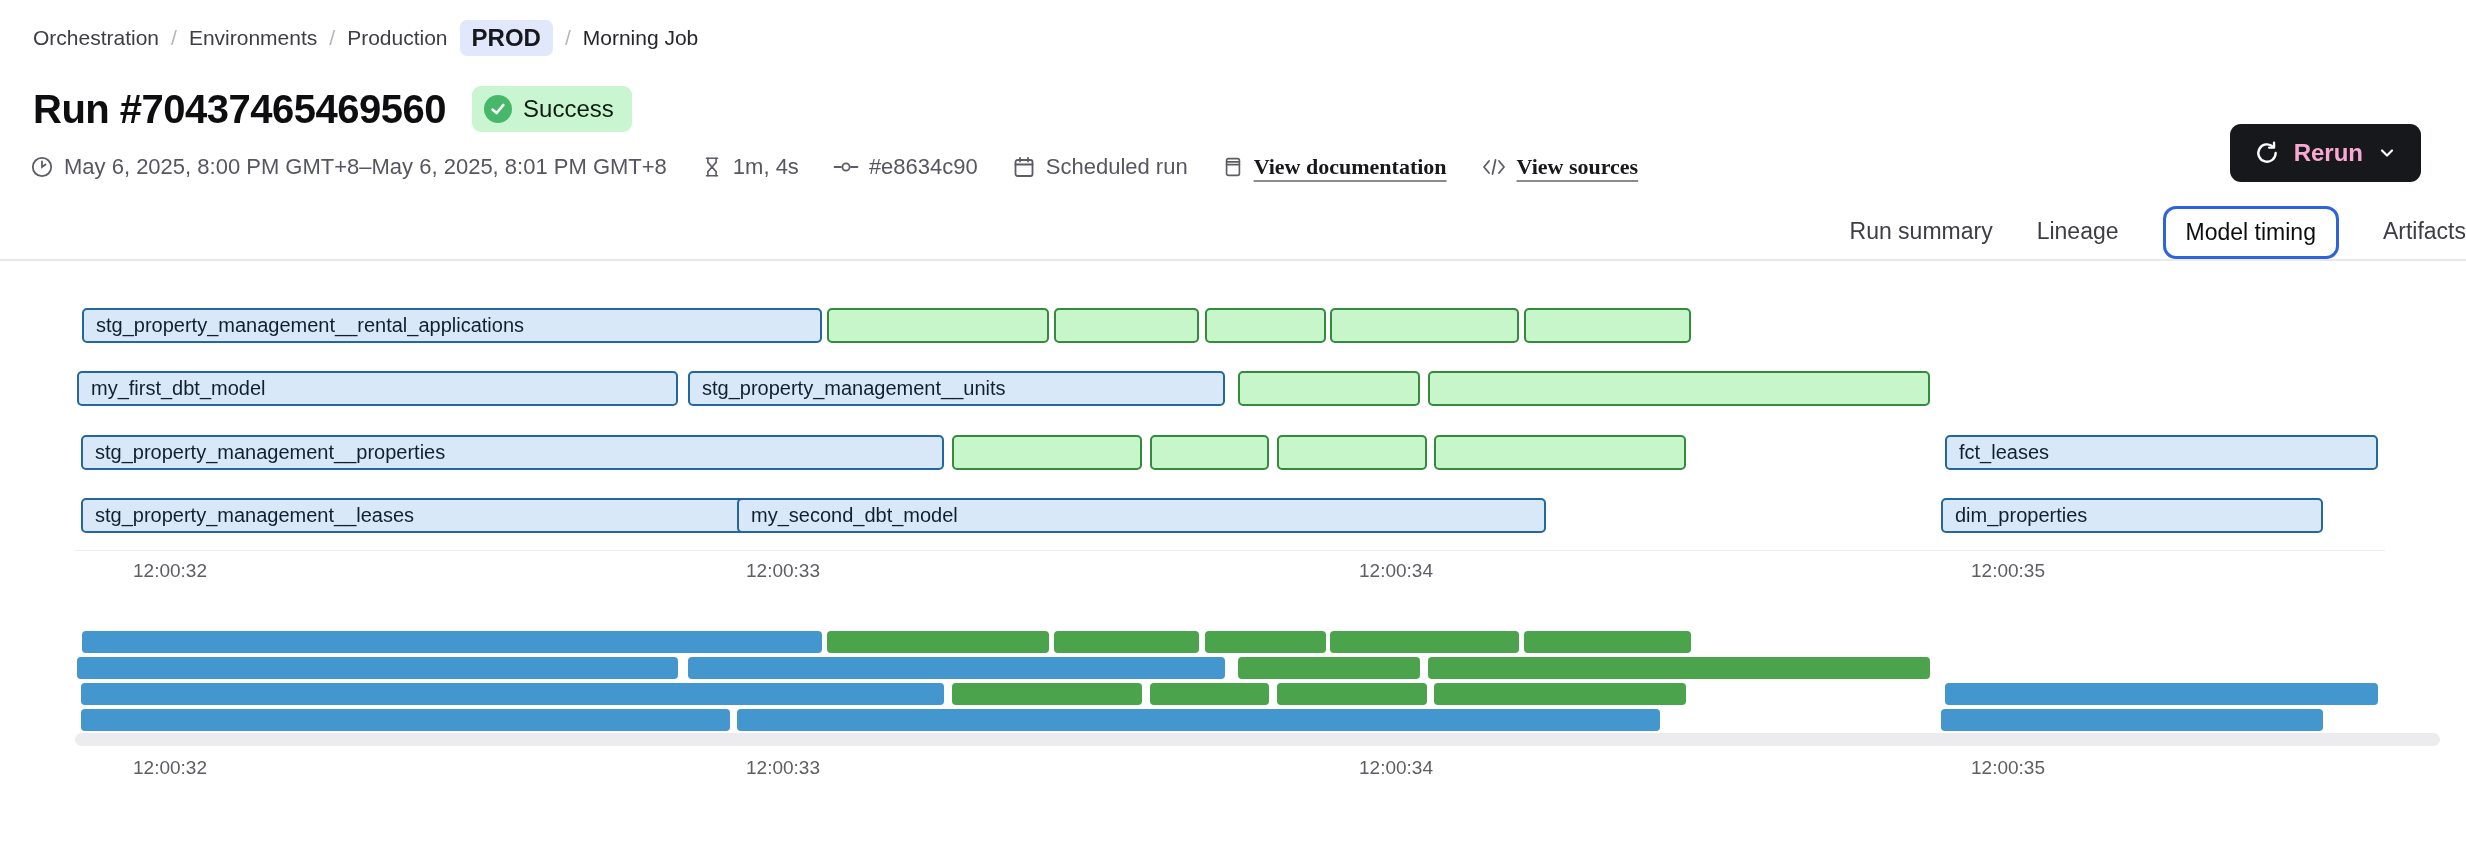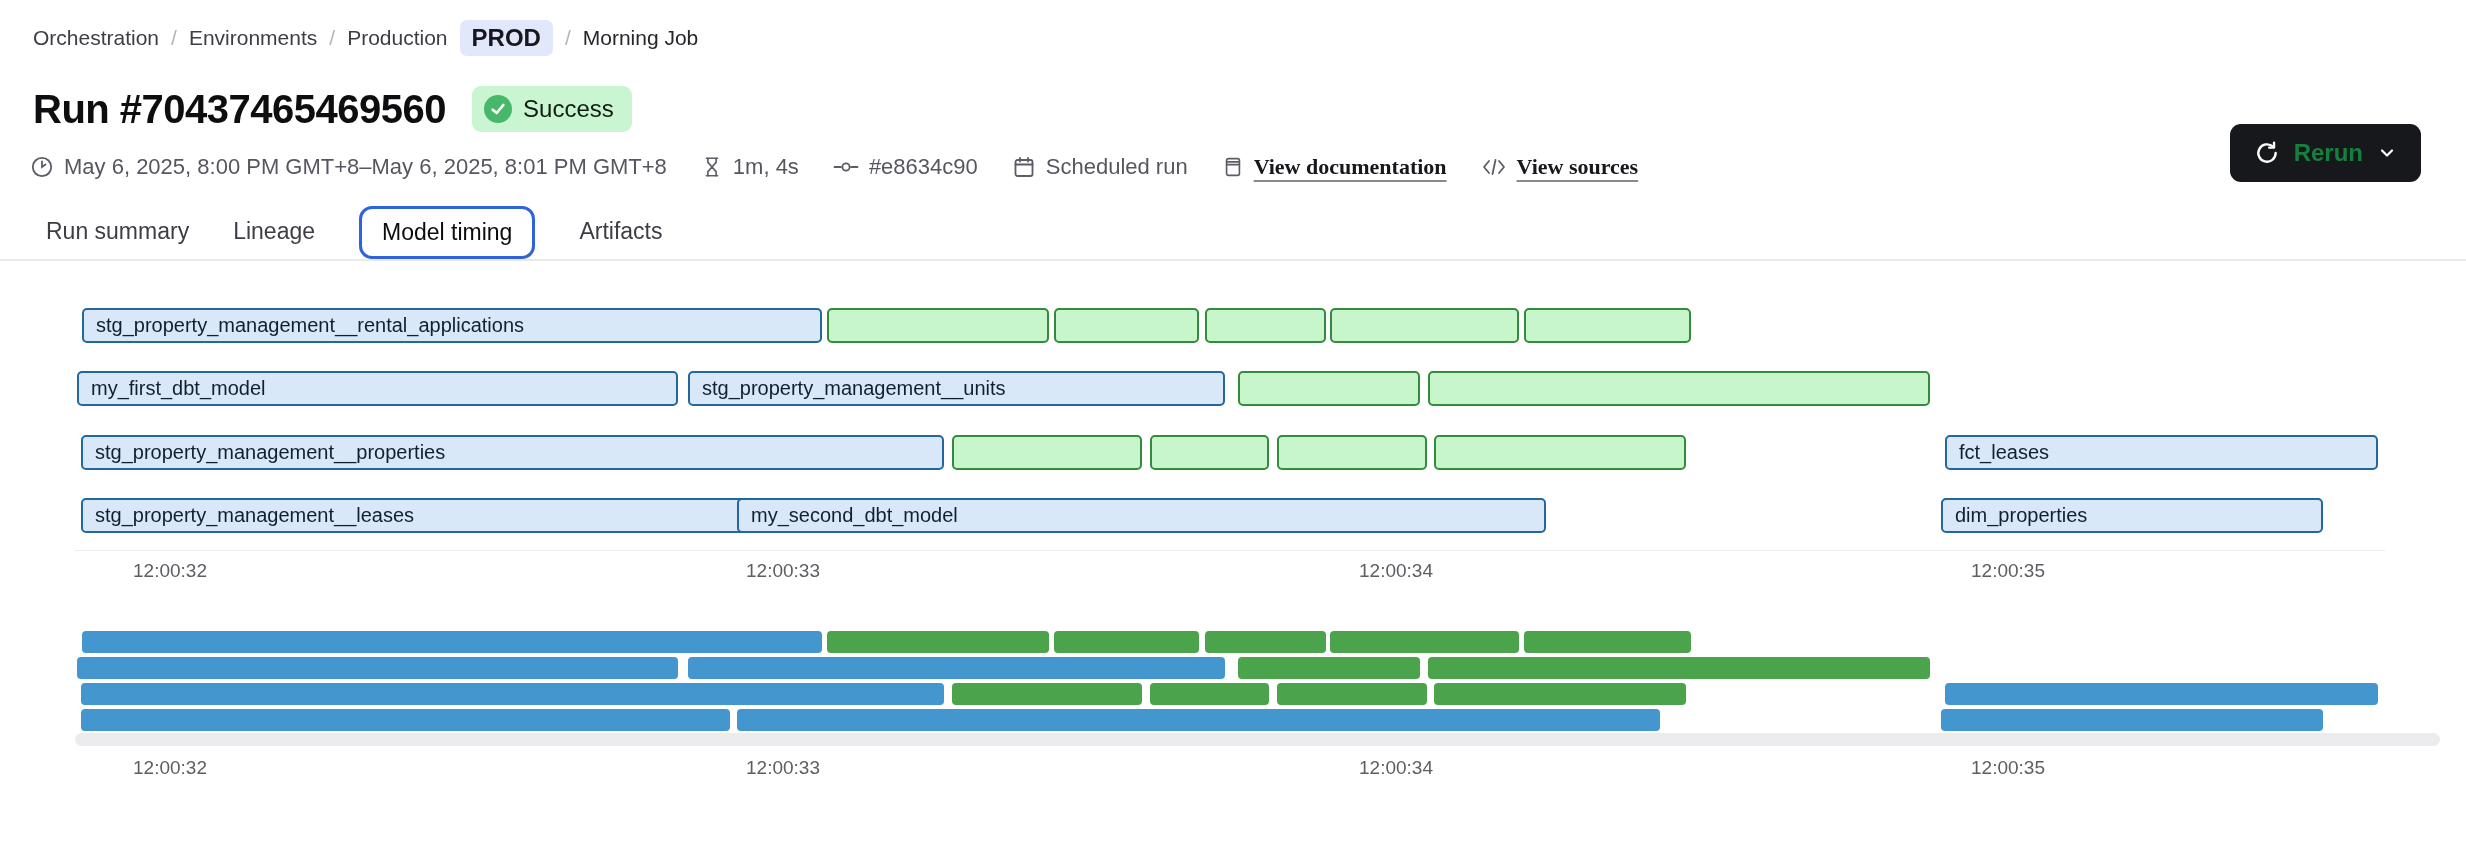--- a/index.html
+++ b/index.html
@@ -19,36 +19,36 @@
   
   .title-row { display:flex; align-items:center; gap:26px; margin:30px 0 0 33px; }
   .run-title { font-size:40px; font-weight:700; color:#0e0e10; letter-spacing:-0.5px; }
   .status-badge { display:flex; align-items:center; gap:11px; background:var(--success-bg);
     border-radius:9px; padding:9px 18px 9px 12px; font-size:24px; color:#101c12; }
   .status-dot { width:28px; height:28px; border-radius:50%; background:var(--success-dot);
     display:flex; align-items:center; justify-content:center; }
 
   
   .rerun-btn { position:absolute; top:124px; right:45px; height:58px; display:flex;
-    align-items:center; gap:14px; background:var(--rerun-bg); color:#15803d;
+    align-items:center; gap:14px; background:var(--rerun-bg); color:#f9a8d4;
     border:none; border-radius:11px; padding:0 24px; font-size:24px; font-weight:600;
     font-family:"Liberation Sans", sans-serif; cursor:pointer; }
 
   
   .meta-row { display:flex; align-items:center; gap:34px; margin:22px 0 0 30px;
     font-size:22px; color:#565660; }
   .meta-item { display:flex; align-items:center; gap:10px; white-space:nowrap; }
   .meta-item svg { stroke:#5c5c66; }
   .meta-link { color:#17171c; font-weight:700; text-decoration:underline;
     text-underline-offset:6px; text-decoration-thickness:2px;
     text-decoration-color:#8a8a90; cursor:pointer;font-family:Liberation Serif, serif; }
 
   
   .tabs { display:flex; align-items:center; gap:44px; margin:26px 0 0 46px;
-    font-size:23px; color:#3d3d46; border-bottom:none; }
+    font-size:23px; color:#3d3d46; border-bottom:none;justify-content:flex-end; }
   .tab { padding:12px 0 14px 0; cursor:pointer; font-weight:500; }
   .tab.active { border:3px solid var(--active-tab-border); border-radius:13px;
     padding:10px 20px; color:#0d0d10; font-weight:500; }
   .tabs-divider { border-top:2px solid #e9e9ec; margin-top:0px; width:2466px; }
 
   
   .gantt { position:relative; margin:47px 0 0 75px; width:2310px; height:280px; }
   .chart-baseline { position:absolute; top:242px; left:0; width:2310px;
     border-top:1px solid #ededef; }
   .bar { position:absolute; height:35px; border-radius:5px; border:2px solid;

